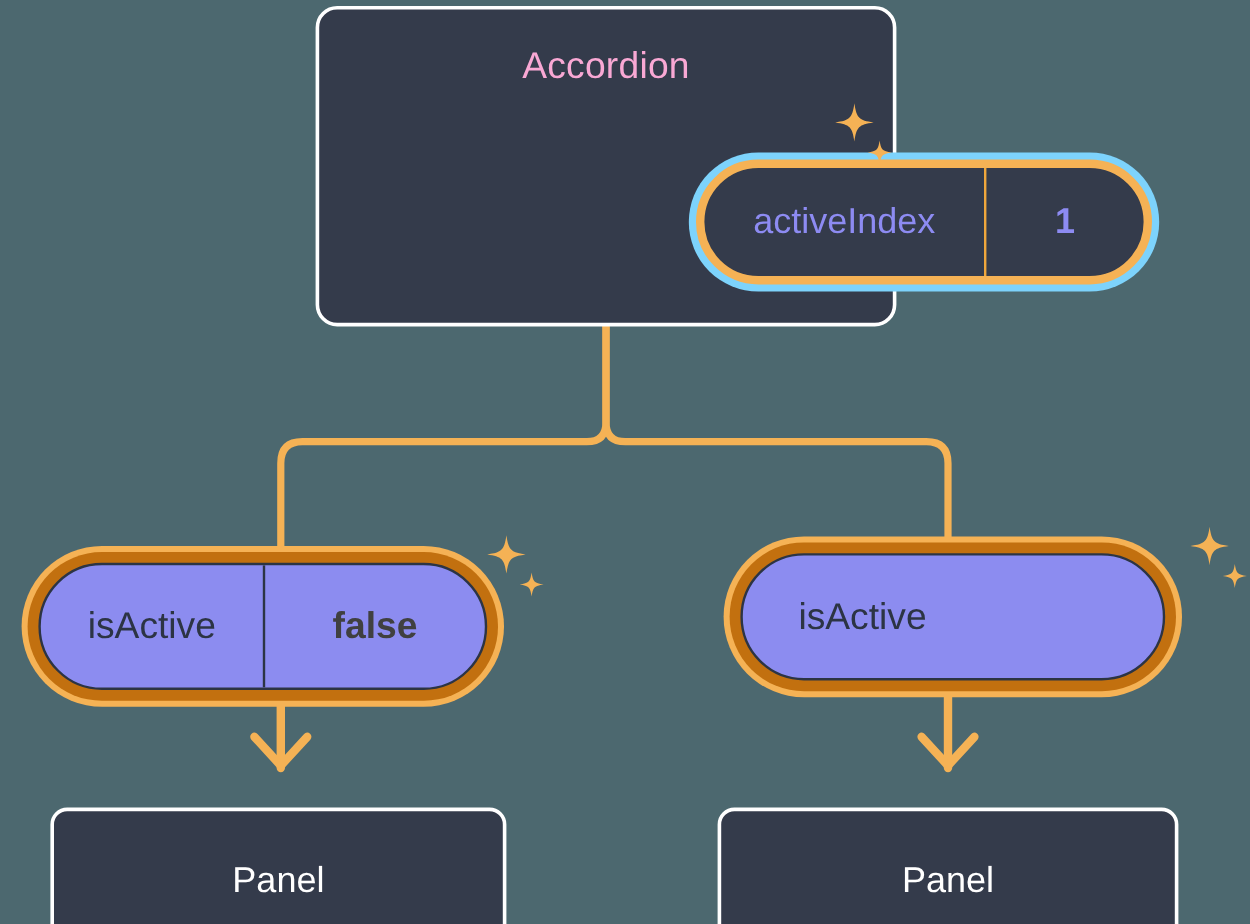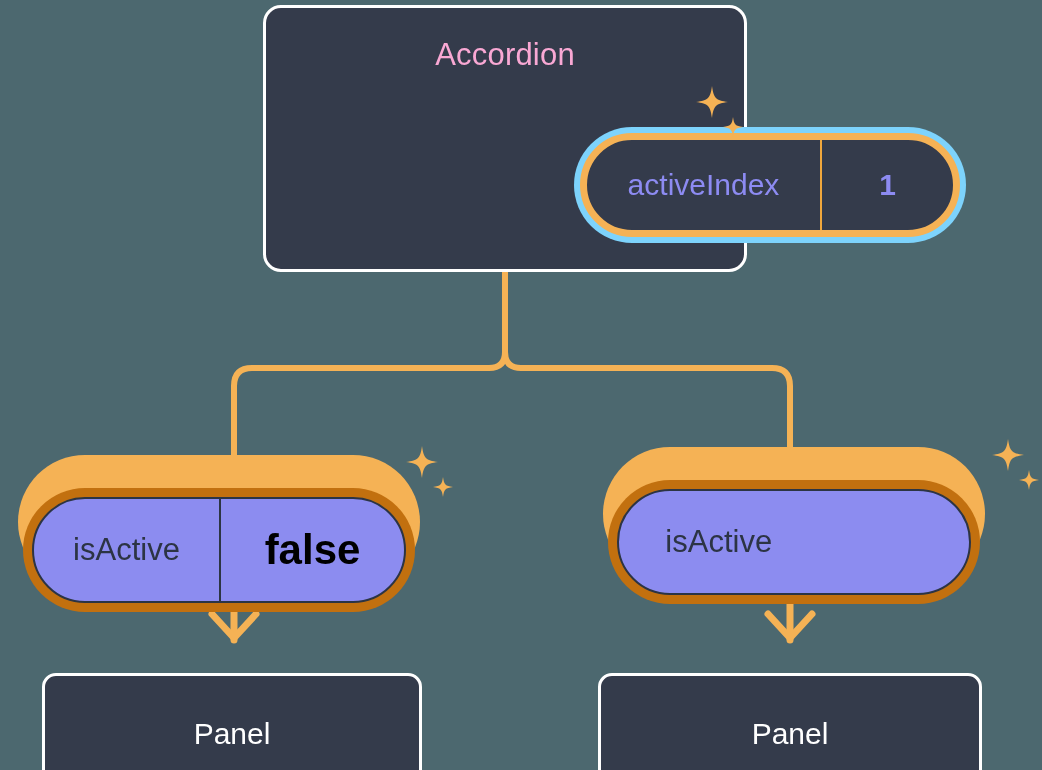--- a/index.html
+++ b/index.html
@@ -114,34 +114,33 @@
     background: #f5b255;
     padding: 5px;
   }
   .pill-purple .ring2 {
     box-sizing: border-box;
     width: 100%;
     height: 100%;
     border-radius: 999px;
     background: #c2700f;
     padding: 9px;
-    margin-top: 28px;
   }
   .pill-purple .pill-inner {
     background: #8c8cf0;
     border: 2px solid #2c3444;
   }
   .pill-purple .pill-key {
     color: #2c3444;
     font-size: 31px;
     font-weight: 400;
   }
   .pill-purple .pill-val {
-    color: #000000;
-    font-size: 42px;
+    color: #404040;
+    font-size: 31px;
     font-weight: 700;
     border-left: 2px solid #2c3444;
   }
 
   #pill-isactive-false {
     left: 18px;
     top: 455px;
     width: 402px;
     height: 134px;
   }

